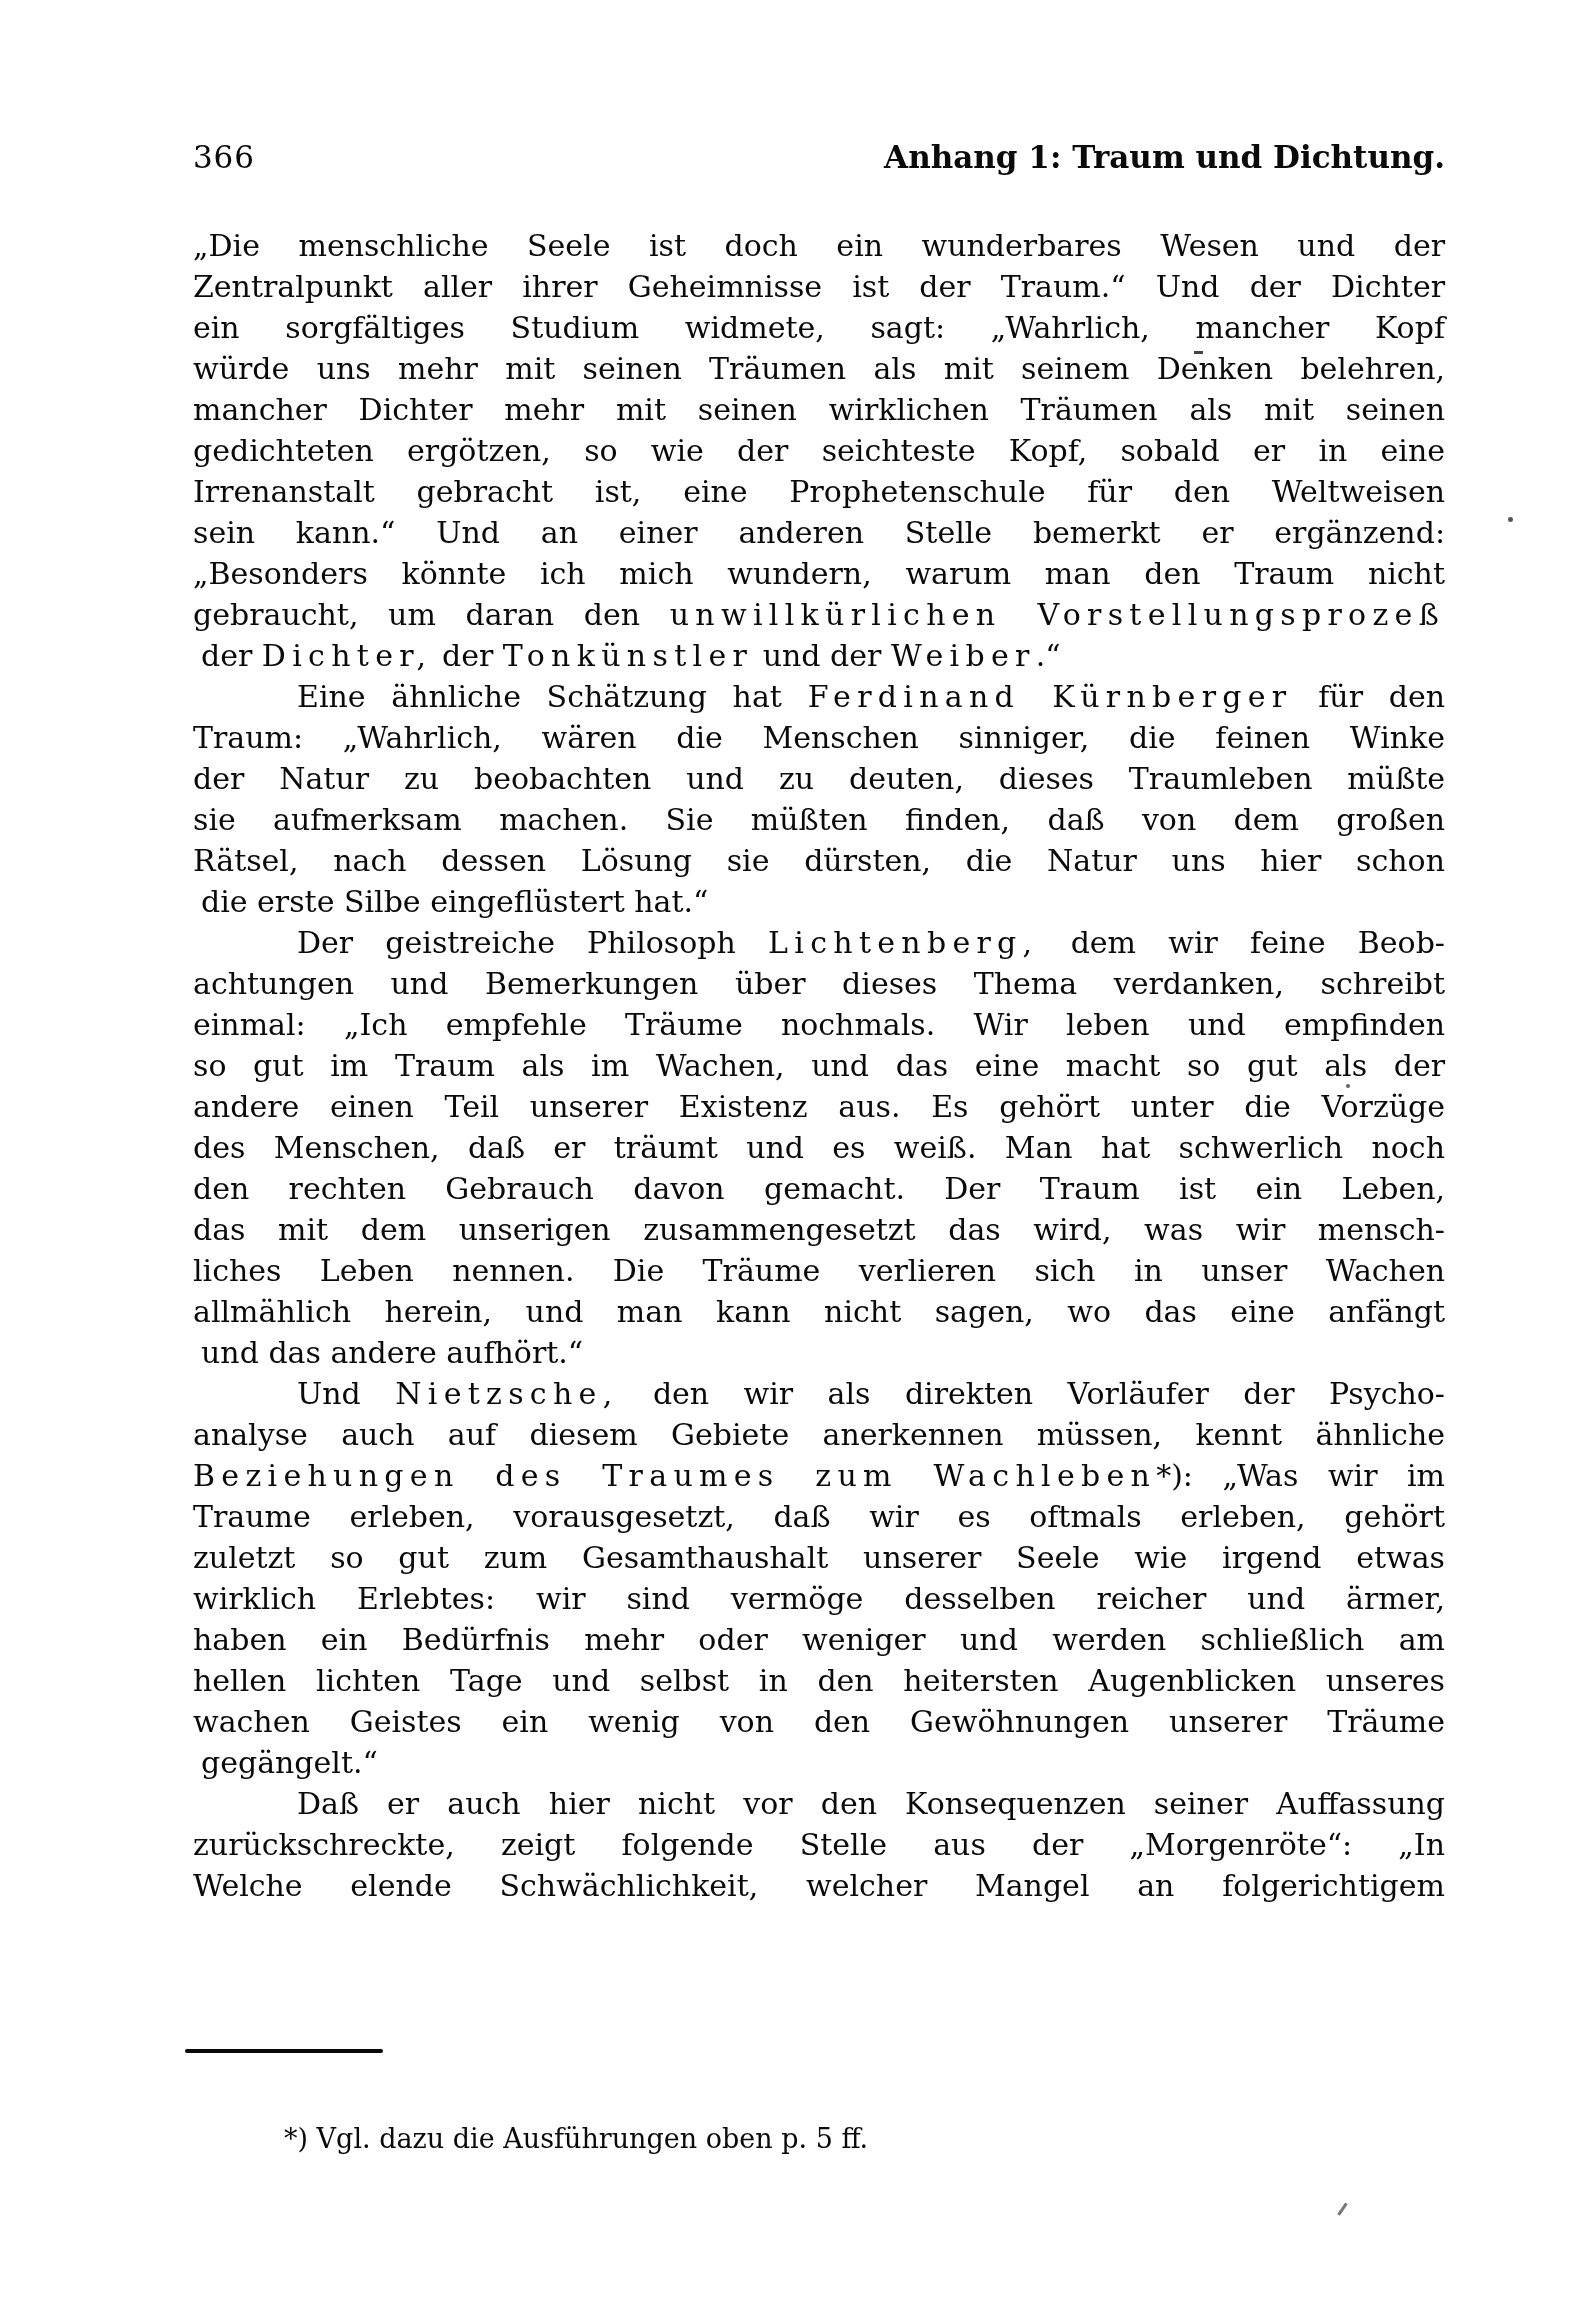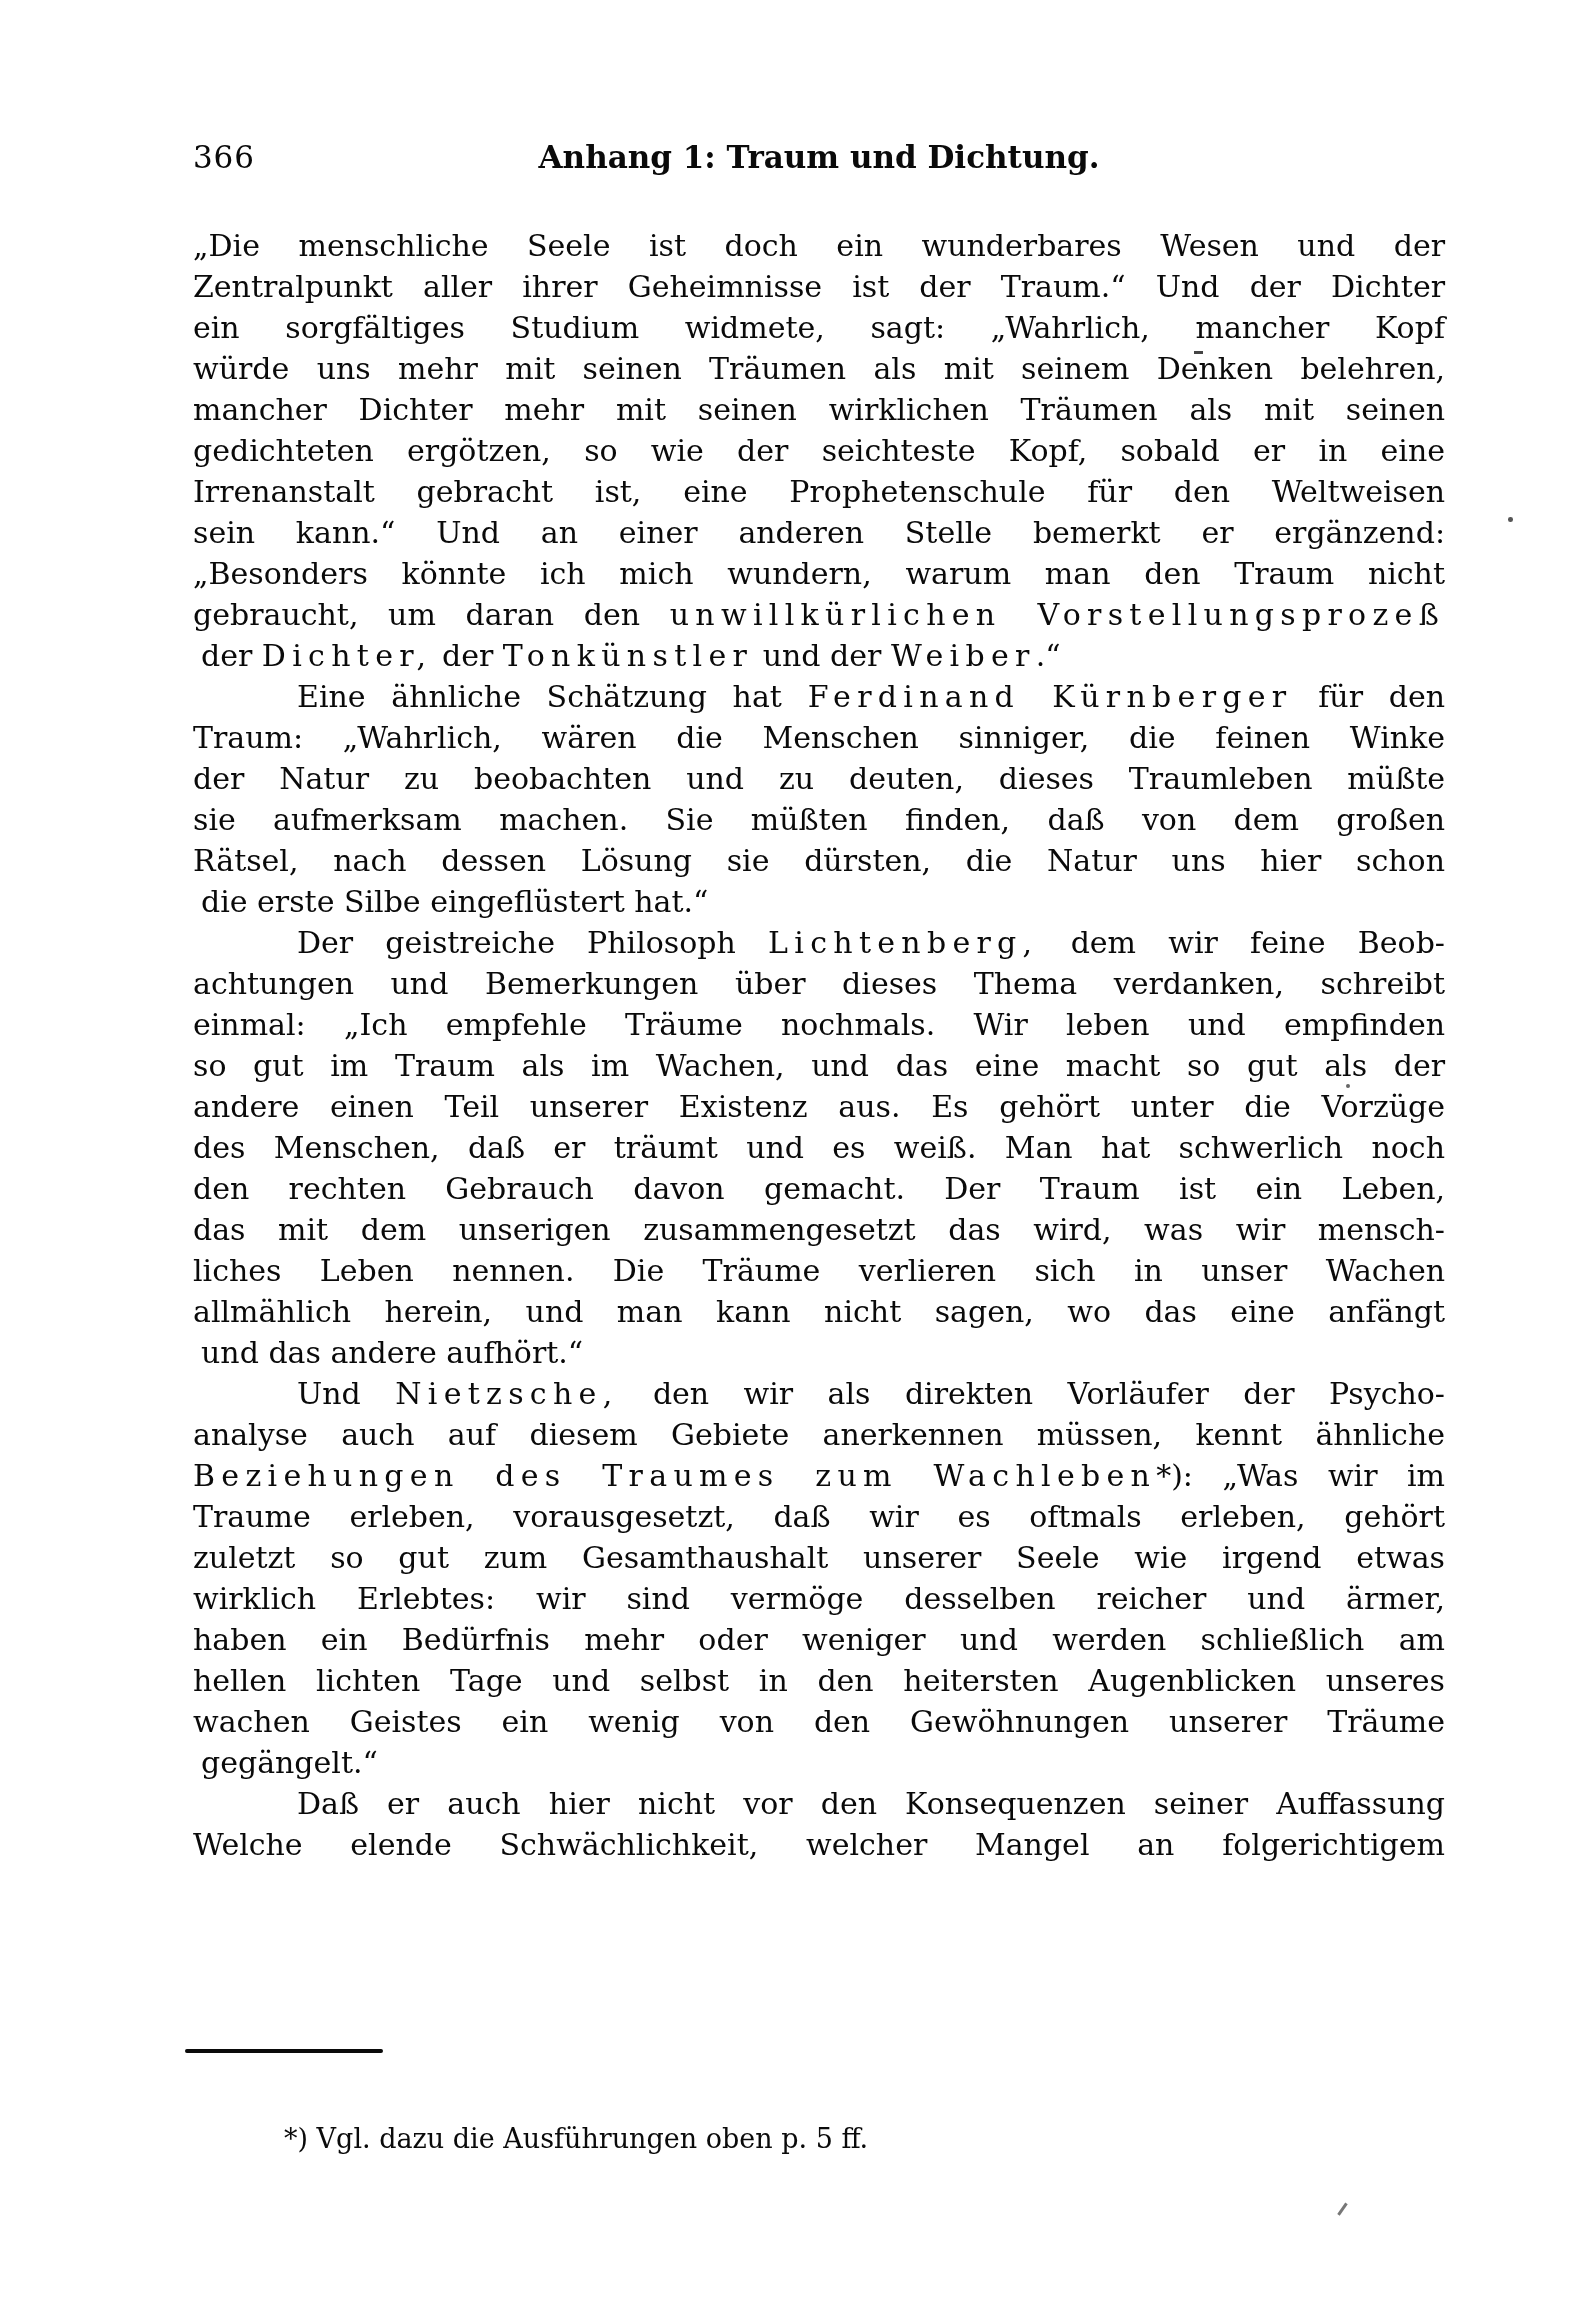--- a/index.html
+++ b/index.html
@@ -24,21 +24,21 @@
   }
   .pagenum {
     position: absolute;
     left: 0;
     top: 0;
     font-weight: normal;
     letter-spacing: 0.9px;
   }
   .running-title {
     display: block;
-    text-align: center;
+    text-align: right;
     font-weight: bold;
   }
   .bodytext {
     position: absolute;
     top: 225px;
     left: 193px;
     width: 1252px;
     font-size: 30px;
     line-height: 41px;
   }
@@ -122,20 +122,21 @@
       <div class="line"><span>analyse auch auf diesem Gebiete anerkennen müssen, kennt ähnliche</span></div>
       <div class="line"><span class="sp">Beziehungen des Traumes zum Wachleben</span><span>*): „Was wir im</span></div>
       <div class="line"><span>Traume erleben, vorausgesetzt, daß wir es oftmals erleben, gehört</span></div>
       <div class="line"><span>zuletzt so gut zum Gesamthaushalt unserer Seele wie irgend etwas</span></div>
       <div class="line"><span>wirklich Erlebtes: wir sind vermöge desselben reicher und ärmer,</span></div>
       <div class="line"><span>haben ein Bedürfnis mehr oder weniger und werden schließlich am</span></div>
       <div class="line"><span>hellen lichten Tage und selbst in den heitersten Augenblicken unseres</span></div>
       <div class="line"><span>wachen Geistes ein wenig von den Gewöhnungen unserer Träume</span></div>
       <div class="line short"><span>gegängelt.“</span></div>
       <div class="line indent"><span>Daß er auch hier nicht vor den Konsequenzen seiner Auffassung</span></div>
+      <div class="line"><span>zurückschreckte, zeigt folgende Stelle aus der „Morgenröte“: „In</span></div>
       <div class="line"><span>Welche elende Schwächlichkeit, welcher Mangel an folgerichtigem</span></div>
     </div>
 
   <div class="fn-rule"></div>
 
   <div class="footnote">
     <span>*) Vgl. dazu die Ausführungen oben p. 5 ff.</span>
   </div>
 
   <div class="speck speck-dash"></div>

